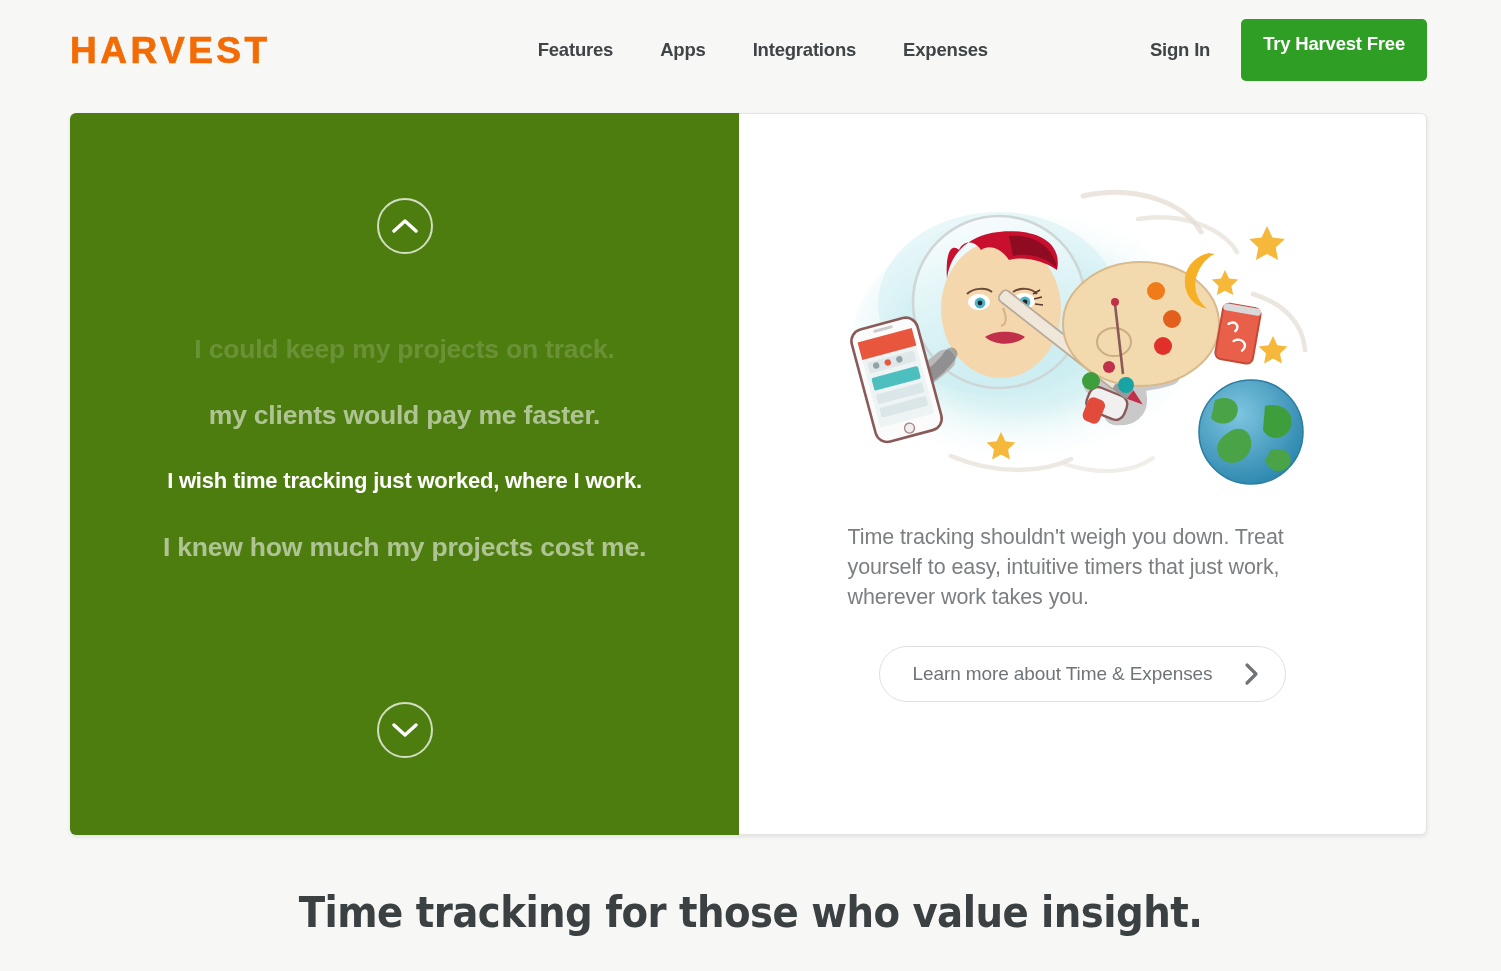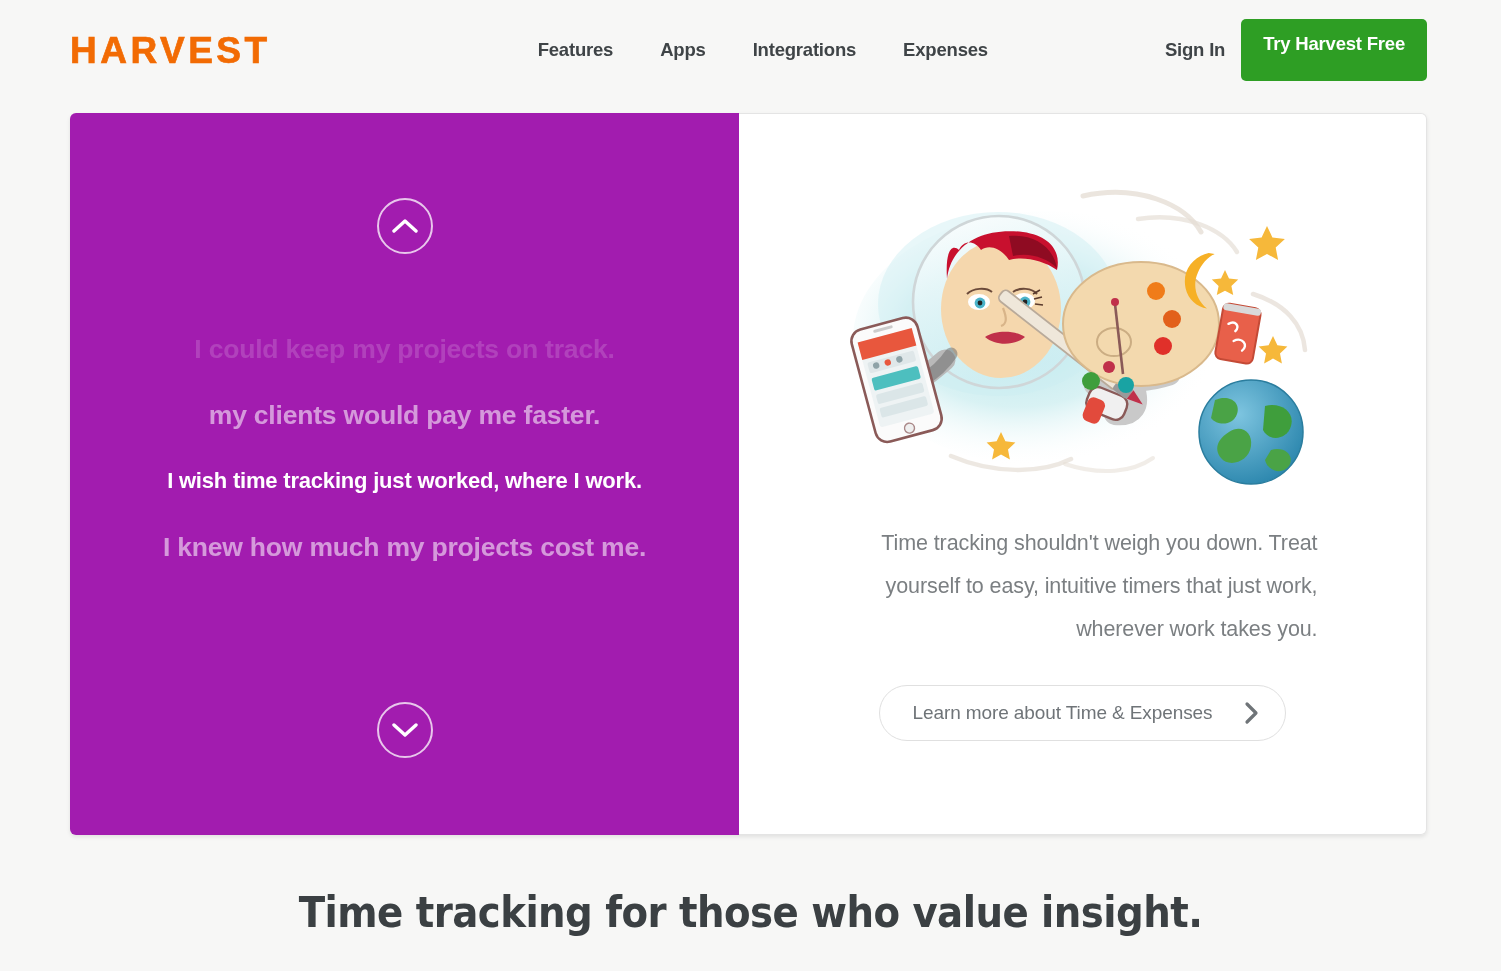--- a/index.html
+++ b/index.html
@@ -37,21 +37,21 @@
     font-weight:700;
     color:#3f4447;
     text-decoration:none;
     letter-spacing:-0.2px;
     cursor:pointer;
   }
   .header-right {
     margin-left:auto;
     display:flex;
     align-items:center;
-    gap:16px;
+    gap:31px;
   }
   .signin {
     font-size:18.5px;
     font-weight:700;
     color:#3f4447;
     text-decoration:none;
     letter-spacing:-0.2px;
     cursor:pointer;
   }
   .cta {
@@ -72,21 +72,21 @@
     position:relative;
     margin:13px 74px 0 70px;
     height:722px;
     display:flex;
     border-radius:6px;
     box-shadow:0 2px 4px rgba(0,0,0,0.09);
   }
   .hero-left {
     position:relative;
     width:669px;
-    background:#a21caf;
+    background:#4d7c0f;
     border-radius:6px 0 0 6px;
     overflow:hidden;
     flex:none;
   }
   .arrow-btn {
     position:absolute;
     left:50%;
     transform:translateX(-50%);
     width:56px; height:56px;
     border-radius:50%;
@@ -136,23 +136,23 @@
     padding-top:60px;
   }
 
   
   .illus { position:relative; width:500px; height:340px; }
   .illus svg { display:block; }
 
   .desc {
     margin-top:8px;
     width:470px;
-    text-align:right;
+    text-align:left;
     font-size:21.5px;
-    line-height:43px;
+    line-height:30px;
     color:#7b7f82;
     letter-spacing:-0.1px;
   }
   .learn {
     margin-top:34px;
     display:inline-flex;
     align-items:center;
     gap:32px;
     border:1.5px solid #e0e0e0;
     background:#fff;

